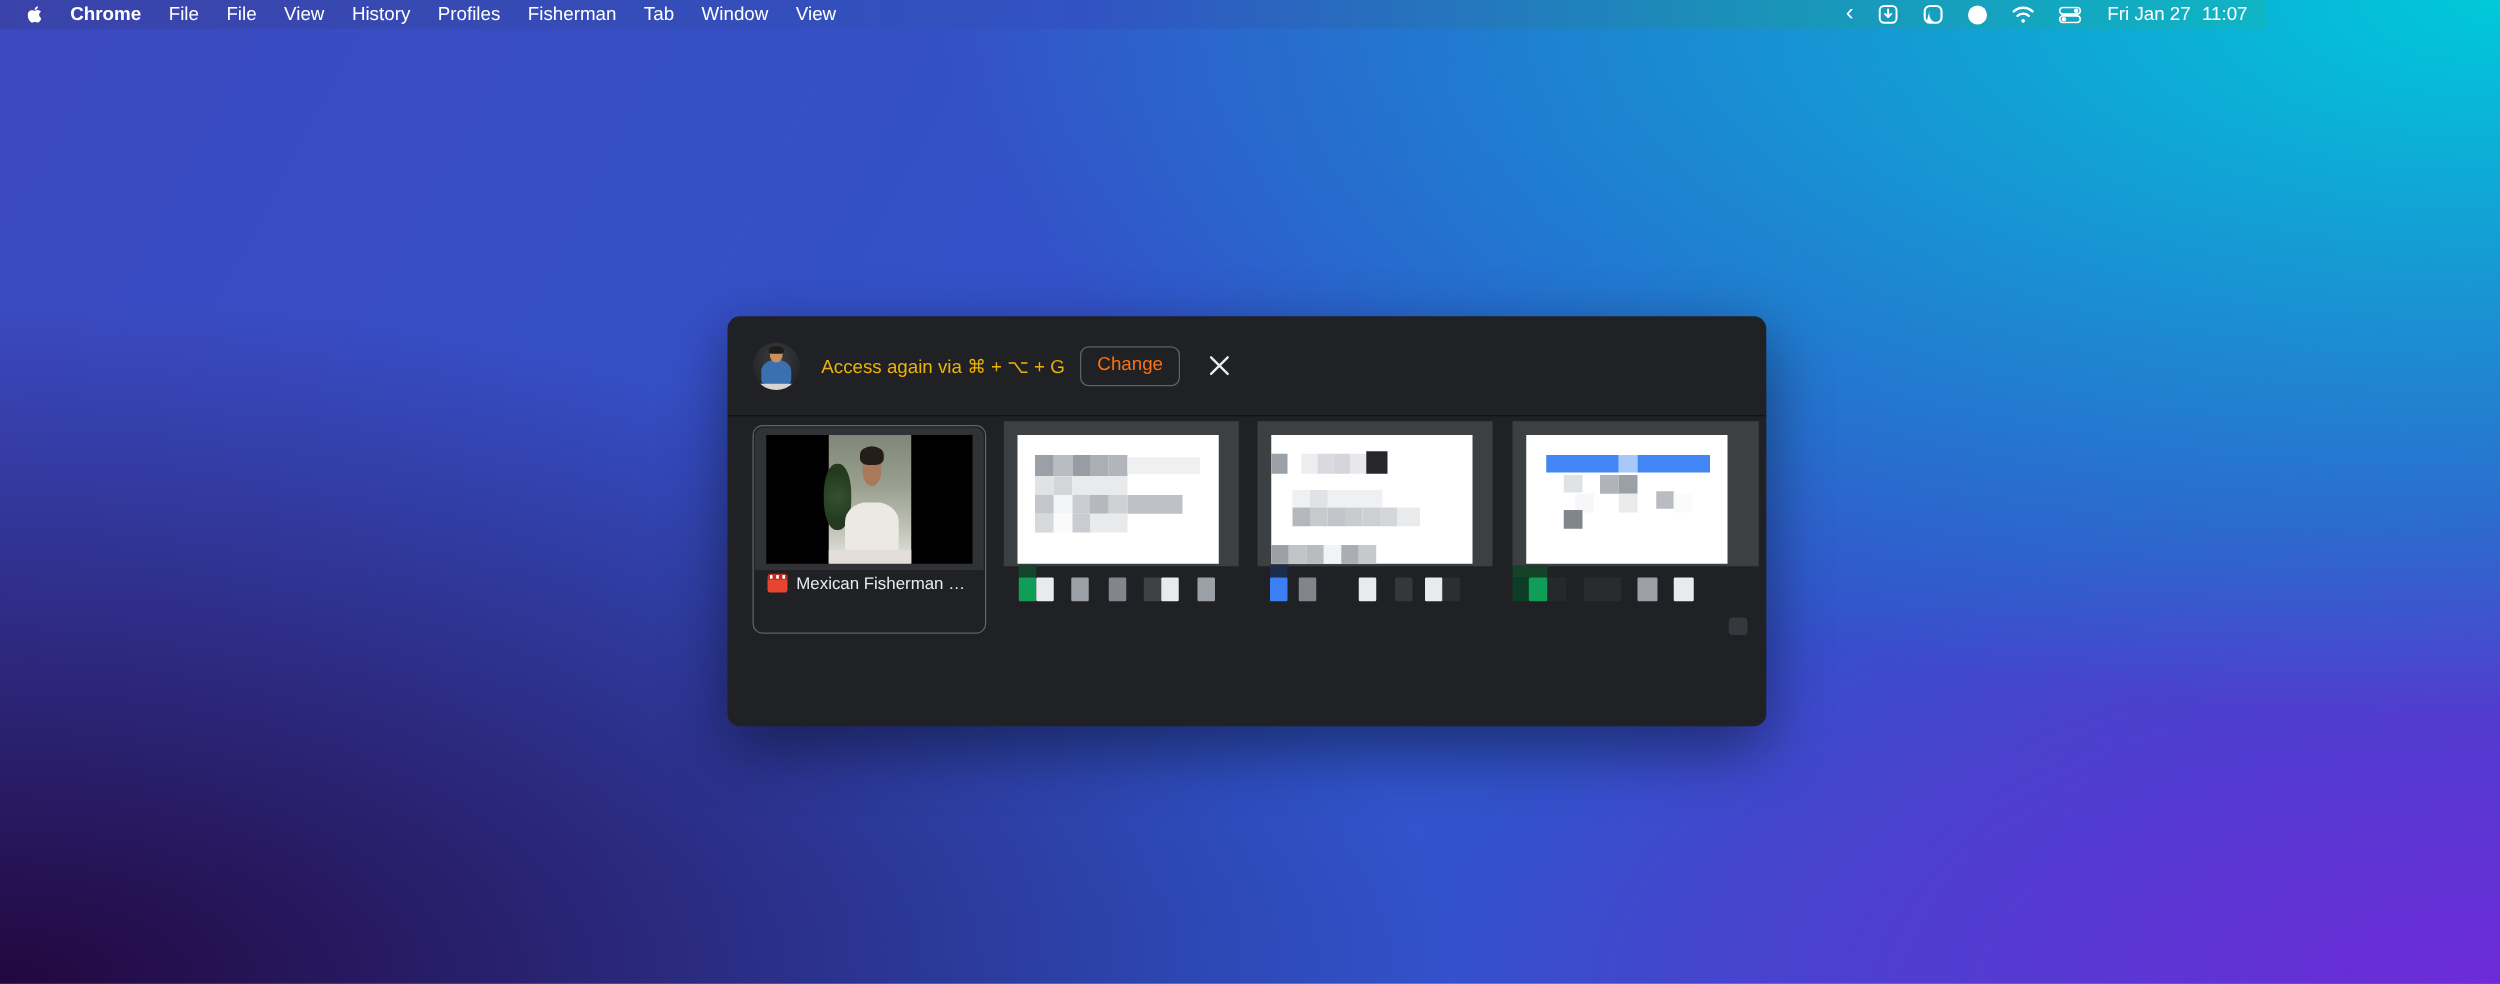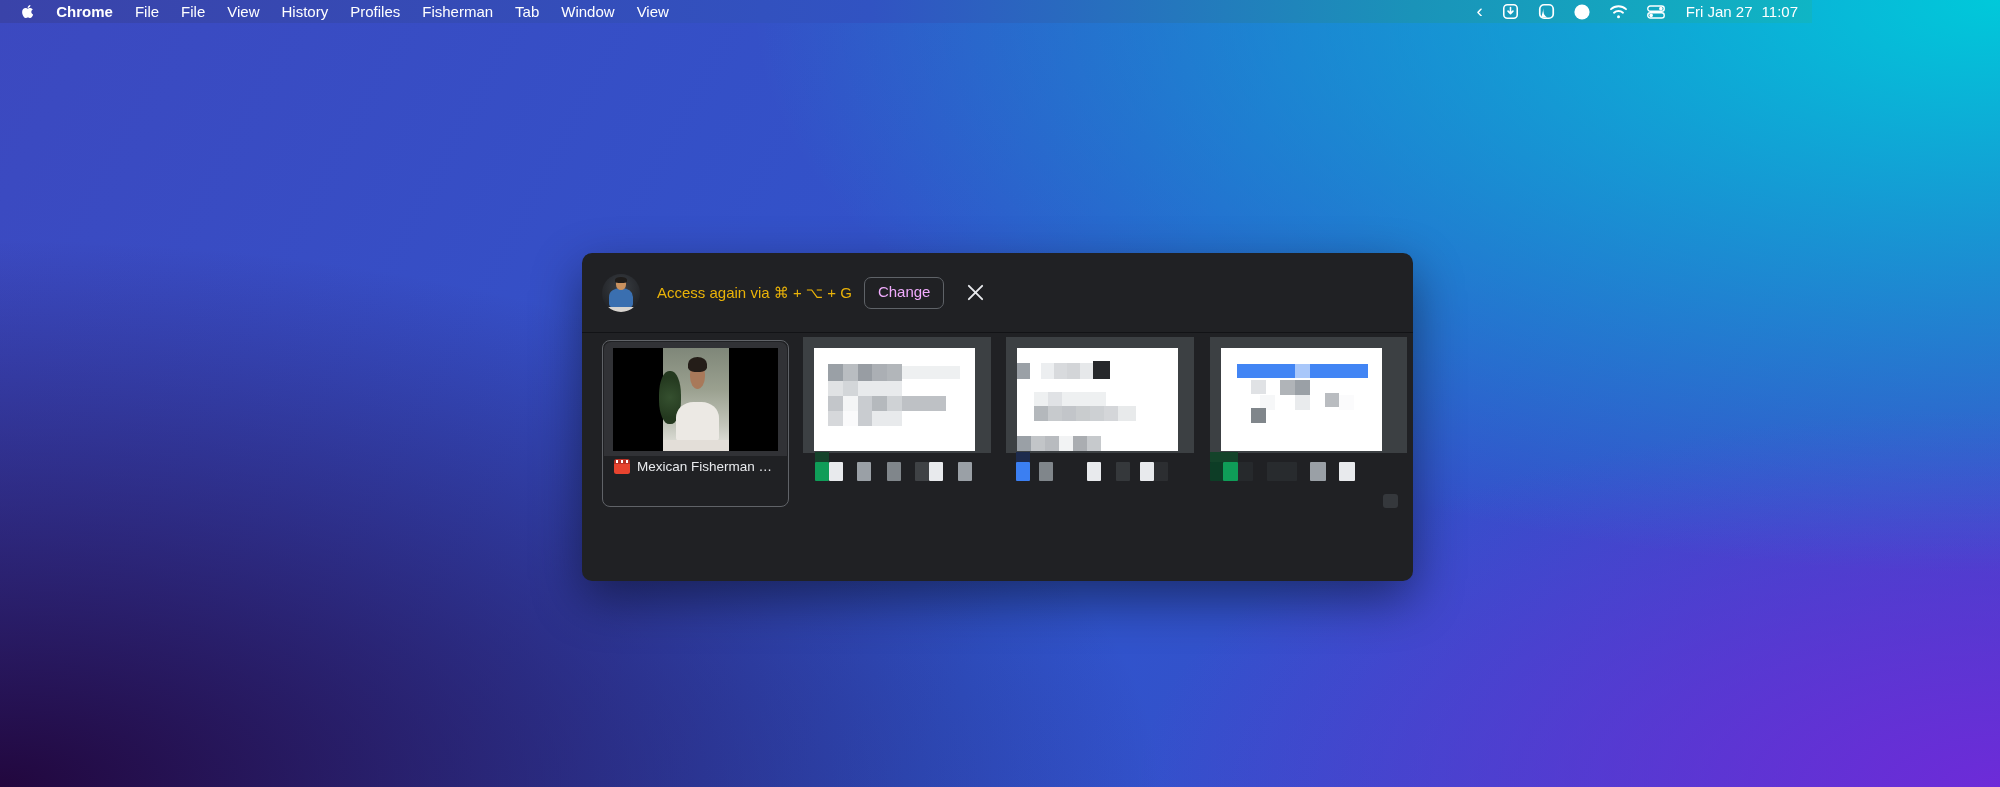--- a/index.html
+++ b/index.html
@@ -50,21 +50,21 @@
     flex:0 0 auto; margin-right:17px;
   }
   .avatar .torso { position:absolute; left:18%; bottom:10%; width:64%; height:52%; background:#3a6fb0; border-radius:45% 45% 20% 20%; }
   .avatar .head  { position:absolute; left:36%; top:13%;  width:28%; height:30%; background:#c9915f; border-radius:50%; }
   .avatar .hair  { position:absolute; left:33%; top:8%;   width:34%; height:16%; background:#1f1c1a; border-radius:50% 50% 30% 30%; }
   .avatar .desk  { position:absolute; left:0; bottom:0; width:100%; height:12%; background:#d8d4cf; }
   .search-prompt { flex:1; color:#bdc1c6; font-size:15.5px; letter-spacing:.1px; }
   .access-hint { color:#eab308; font-size:15px; white-space:nowrap; }
   .change-btn {
     margin-left:12px; padding:5px 13px 8px; border:1px solid #5f6368; border-radius:7px;
-    background:transparent; color:#f0abfc; font-size:15px; font-family:inherit; cursor:pointer; white-space:nowrap;
+    background:transparent; color:#f97316; font-size:15px; font-family:inherit; cursor:pointer; white-space:nowrap;
   }
   .close-x { margin-left:20px; width:22px; height:22px; display:flex; align-items:center; justify-content:center; cursor:pointer; }
 
   
   .card-sel {
     position:absolute; border:1px solid #606368; border-radius:8px; background:#202124;
   }
   .vid-preview { position:absolute; left:1px; top:1px; right:1px; height:114px; background:#313236; border-radius:7px 7px 0 0; }
   .vid-frame { position:absolute; left:9px; top:6px; width:165px; height:103px; background:#000; overflow:hidden; }
   .vid-scene { position:absolute; left:30%; top:0; width:40%; height:100%;

